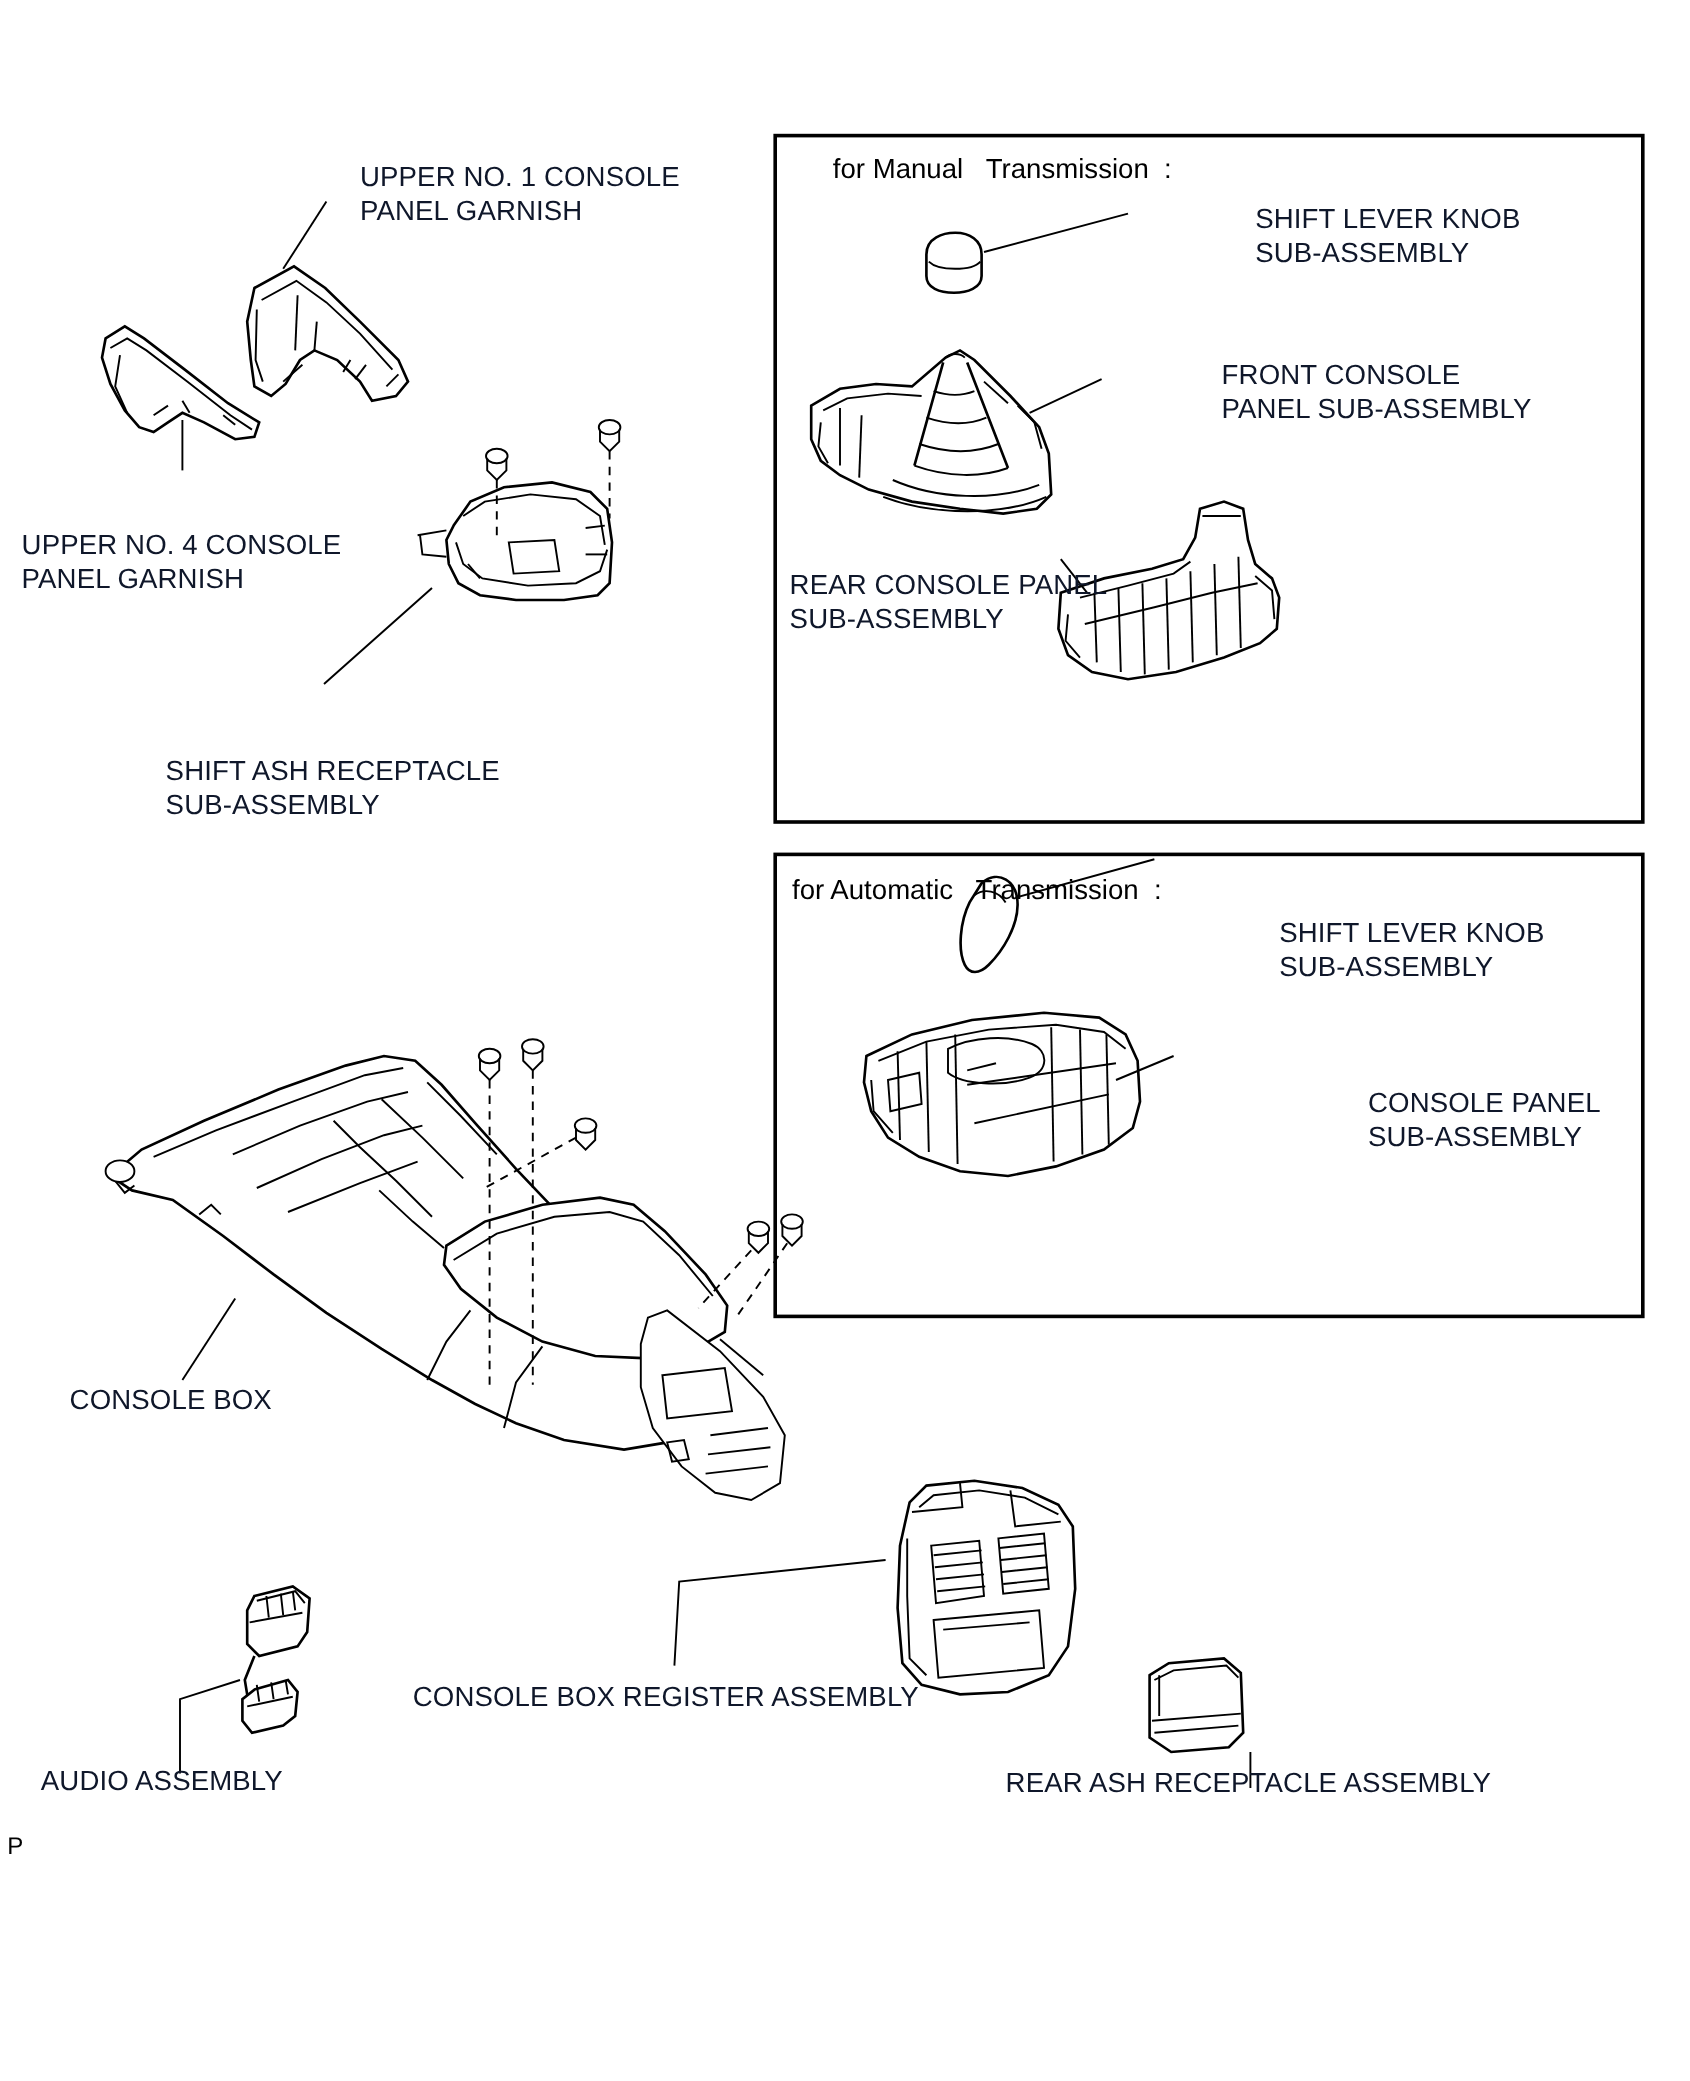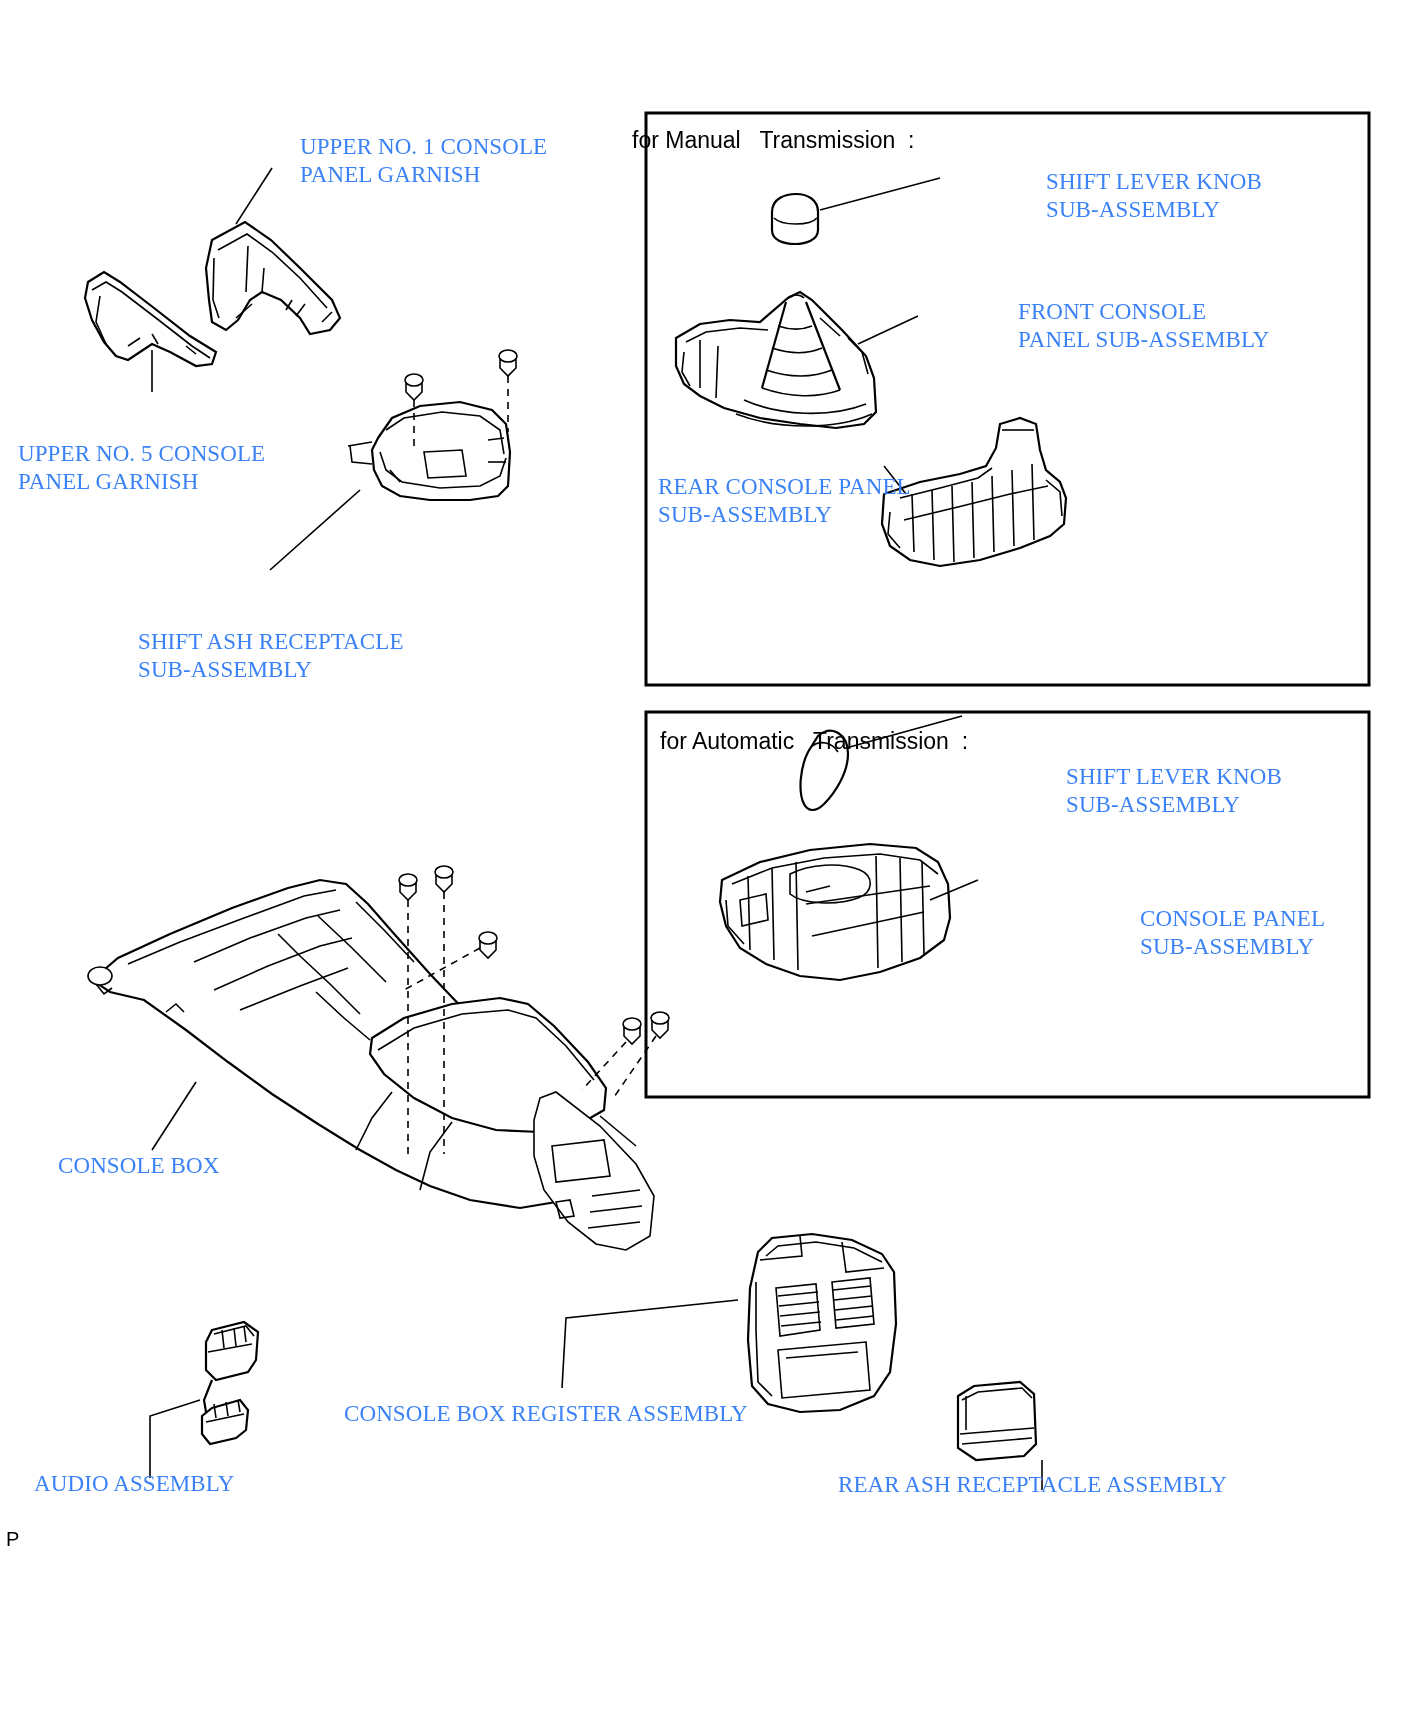--- a/index.html
+++ b/index.html
@@ -16,24 +16,24 @@
     overflow: hidden;
   }
   #diagram {
     position: absolute;
     left: 0; top: 0;
     width: 1408px;
     height: 1734px;
   }
   .lbl {
     position: absolute;
-    font-family: Liberation Serif, serif;
+    font-family: Liberation Sans, sans-serif;
     font-size: 23px;
     line-height: 28px;
-    color: #3b82f6;
+    color: #0f172a;
     white-space: pre;
     letter-spacing: 0.1px;
   }
   .box-title {
     position: absolute;
     font-size: 23px;
     line-height: 27px;
     white-space: pre;
   }
   .corner-mark {
@@ -269,26 +269,26 @@
     <path class="wht" d="M958 1396 L974 1386 L1020 1382 L1034 1394 L1036 1444 L1024 1456 L976 1460 L958 1448 Z"></path>
     <path class="ln-thin" d="M962 1400 L978 1392 L1022 1388 L1032 1398"></path>
     <path class="ln-thin" d="M960 1434 L1034 1428"></path>
     <path class="ln-thin" d="M962 1444 L1032 1438"></path>
     <path class="ln-thin" d="M966 1396 L966 1430"></path>
   </g>
   <path class="ln-thin" d="M1042 1460 L1042 1490"></path>
 
 </svg>
 
-<div class="box-title" style="left:632px; top:127px;">for Manual   Transmission  :</div>
+<div class="box-title" style="left:694px; top:127px;">for Manual   Transmission  :</div>
 <div class="box-title" style="left:660px; top:728px;">for Automatic   Transmission  :</div>
 
 <div class="lbl" style="left:300px; top:133px;">UPPER NO. 1 CONSOLE
 PANEL GARNISH</div>
-<div class="lbl" style="left:18px; top:440px;">UPPER NO. 5 CONSOLE
+<div class="lbl" style="left:18px; top:440px;">UPPER NO. 4 CONSOLE
 PANEL GARNISH</div>
 <div class="lbl" style="left:138px; top:628px;">SHIFT ASH RECEPTACLE
 SUB-ASSEMBLY</div>
 <div class="lbl" style="left:58px; top:1152px;">CONSOLE BOX</div>
 <div class="lbl" style="left:34px; top:1470px;">AUDIO ASSEMBLY</div>
 <div class="lbl" style="left:344px; top:1400px;">CONSOLE BOX REGISTER ASSEMBLY</div>
 <div class="lbl" style="left:838px; top:1471px;">REAR ASH RECEPTACLE ASSEMBLY</div>
 
 <div class="lbl" style="left:1046px; top:168px;">SHIFT LEVER KNOB
 SUB-ASSEMBLY</div>

